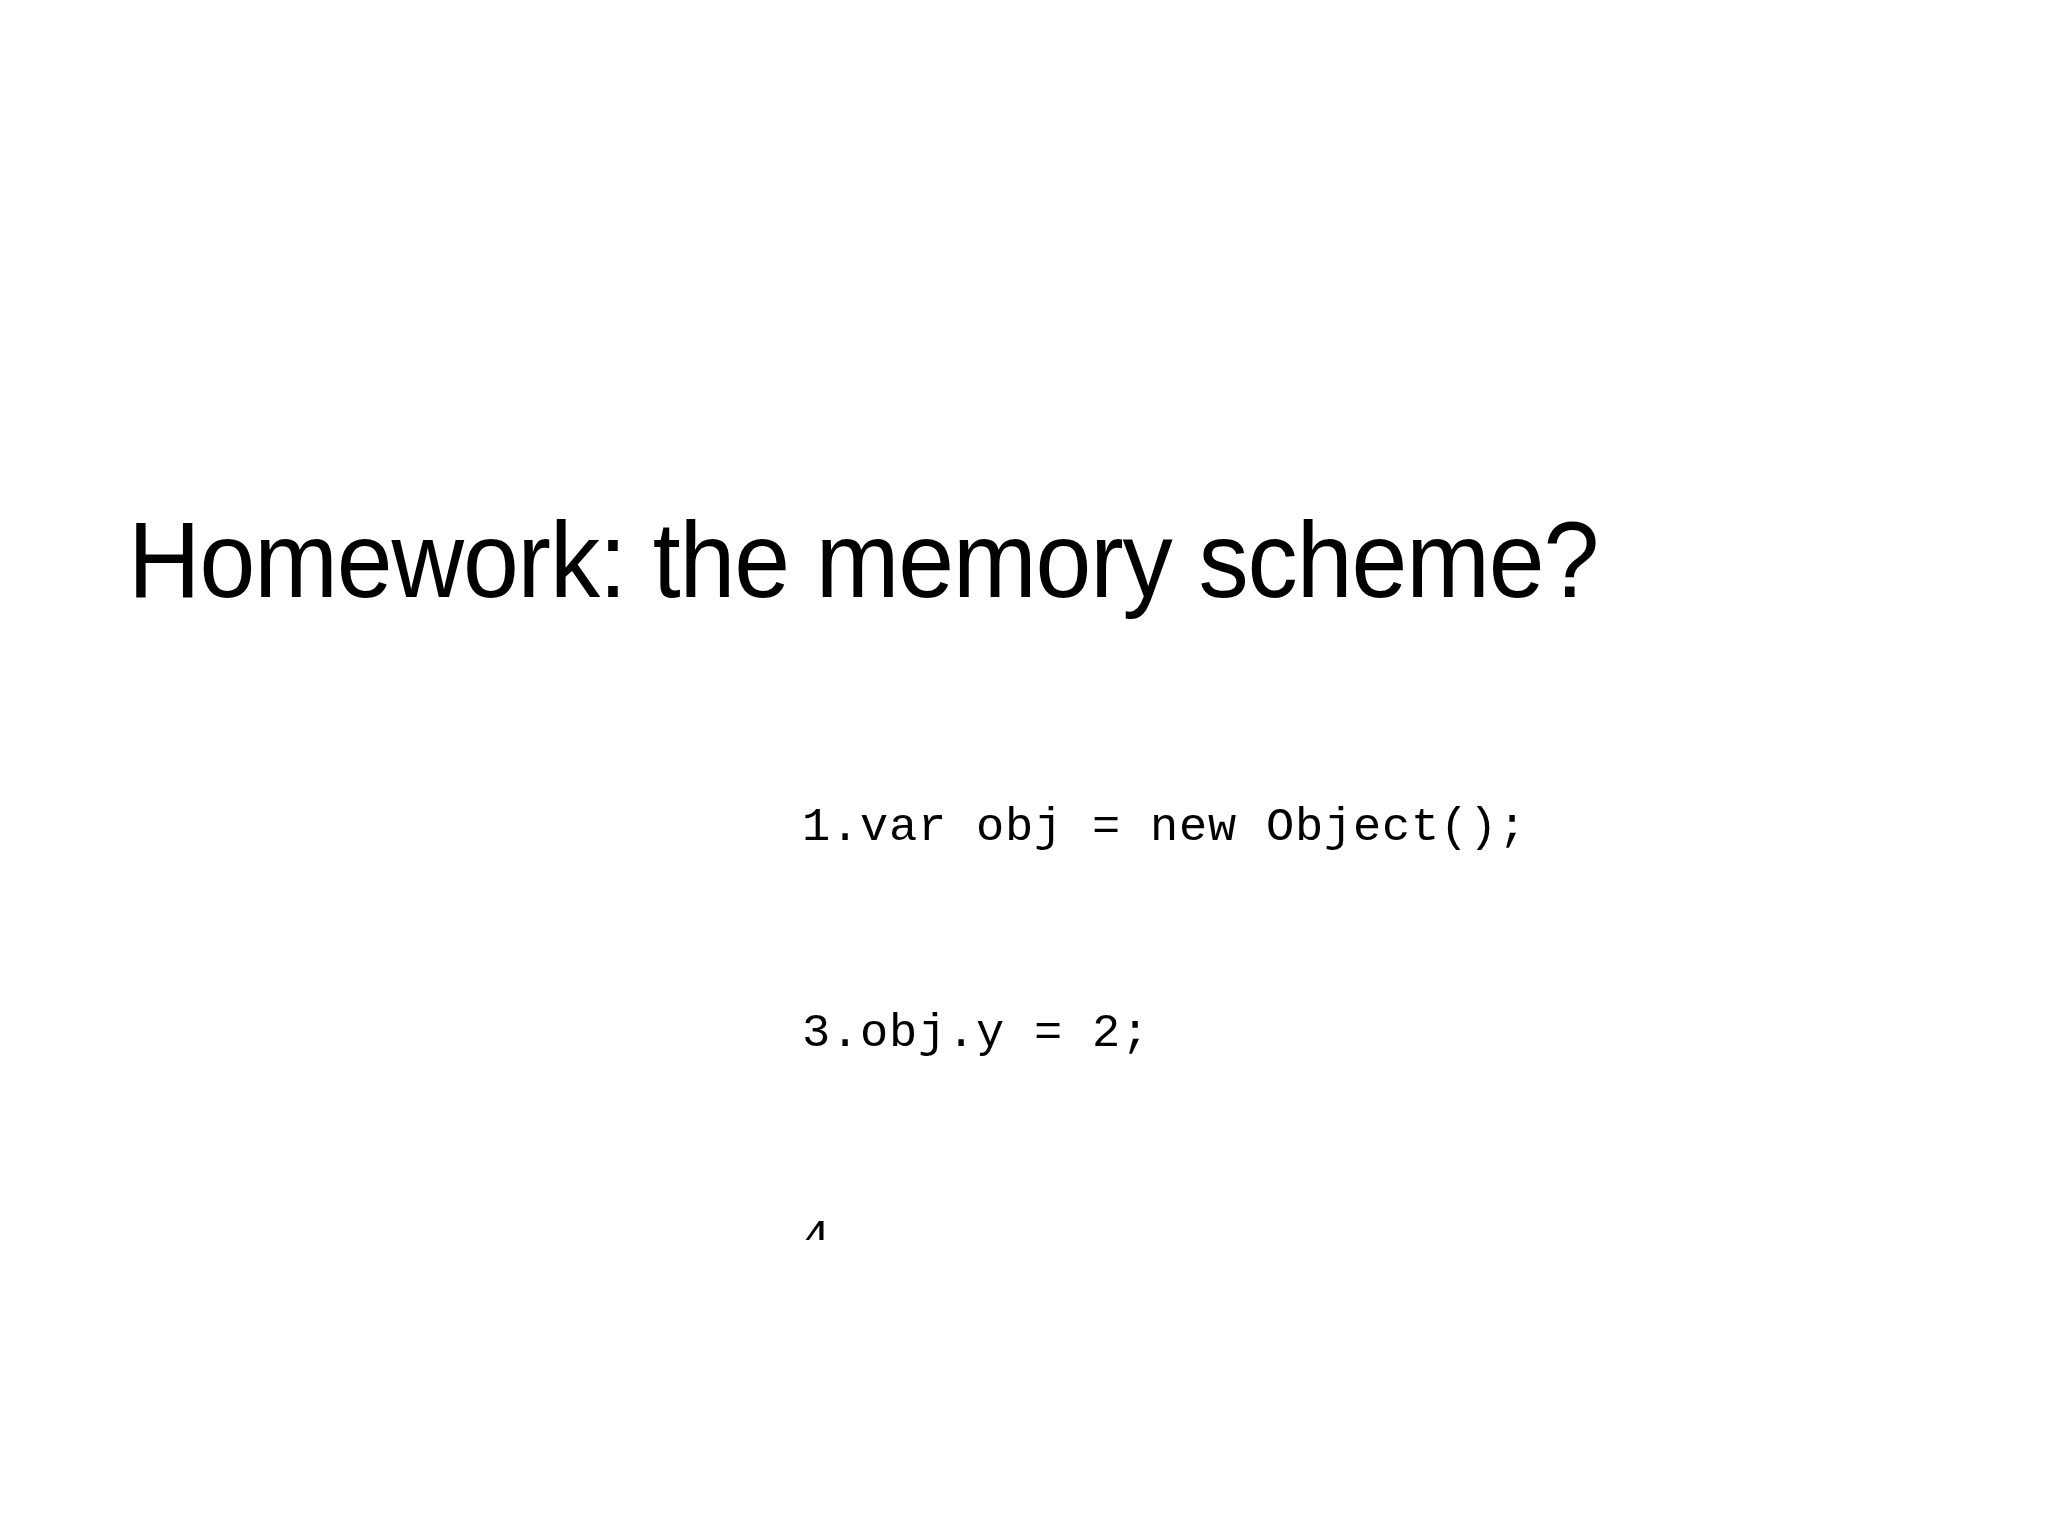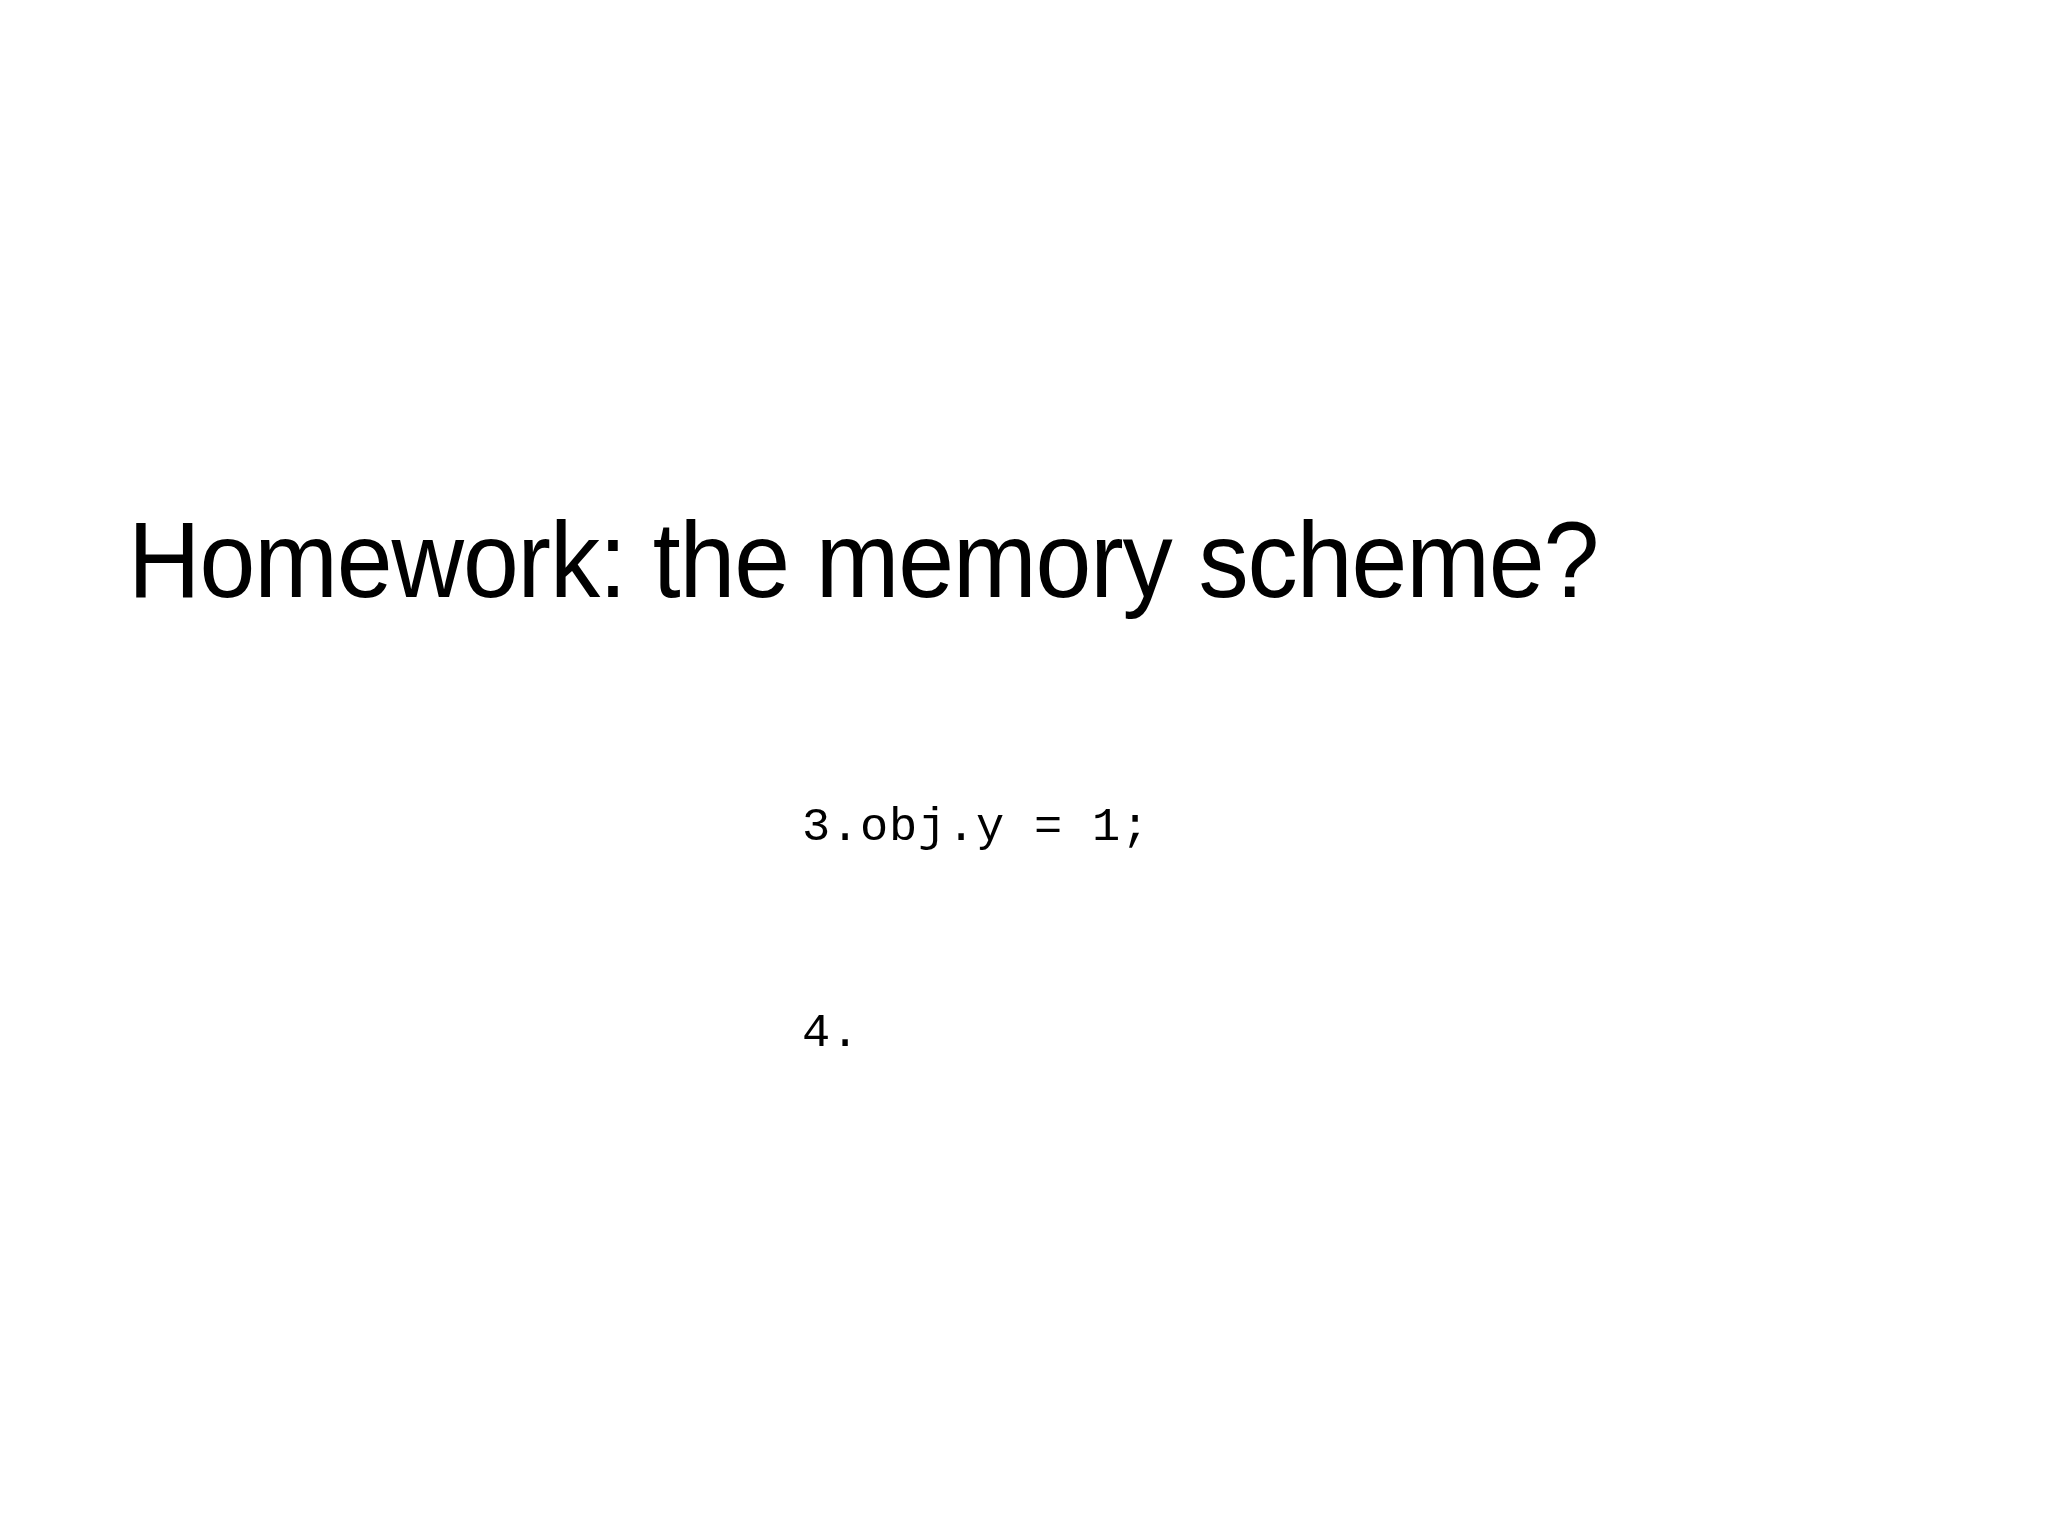--- a/index.html
+++ b/index.html
@@ -65,21 +65,22 @@
   }
 </style>
 </head>
 <body>
 
 <div id="slide">
 
   <h1 id="slide-title">Homework: the memory scheme?</h1>
 
   <div id="code-block">
-    <span class="code-line"><span class="line-num">3.</span><span class="line-code">obj.y = 1;</span></span>
+    <span class="code-line"><span class="line-num">1.</span><span class="line-code">var obj = new Object();</span></span>
+    <span class="code-line"><span class="line-num">3.</span><span class="line-code">obj.y = 2;</span></span>
     <span class="code-line"><span class="line-num">4.</span><span class="line-code"></span></span>
     
     
     
     
   </div>
 
   <div id="page-number">11</div>
 
 </div>

